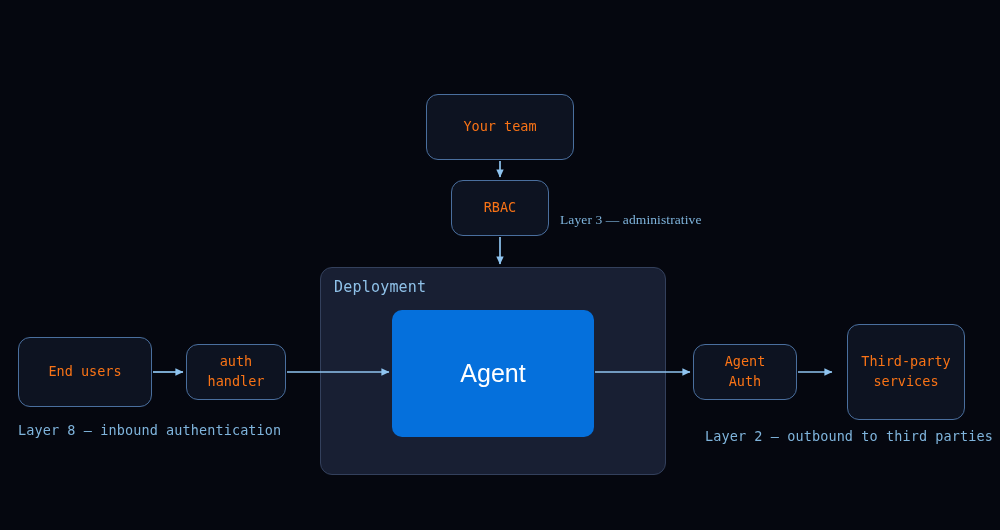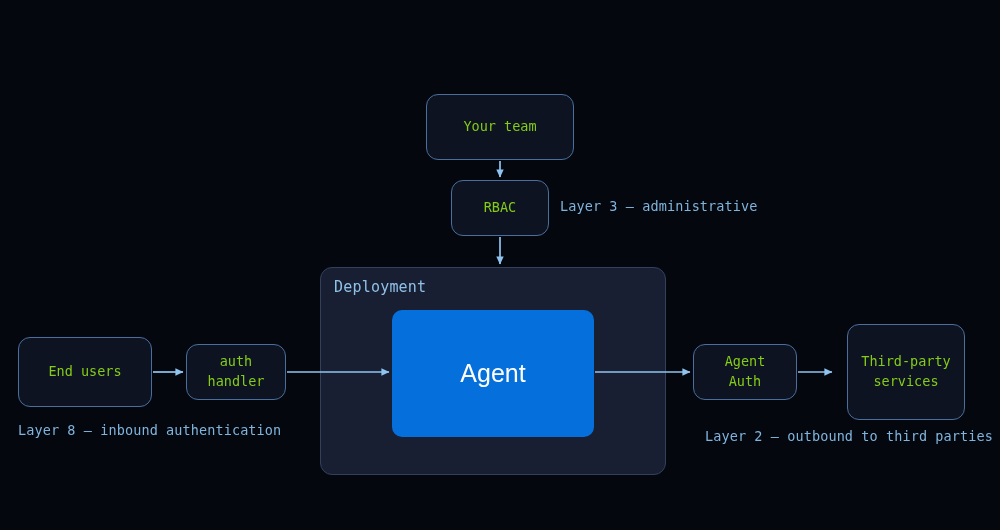--- a/index.html
+++ b/index.html
@@ -37,21 +37,21 @@
     background: #0d1321;
     border: 1.6px solid #4a6f9e;
     border-radius: 12px;
     display: flex;
     align-items: center;
     justify-content: center;
     text-align: center;
     font-family: "DejaVu Sans Mono", "Liberation Mono", monospace;
     font-size: 13.5px;
     line-height: 1.45;
-    color: #84cc16;
+    color: #f97316;
     white-space: pre-line;
   }
 
   
   #node-your-team   { left: 426px; top: 94px;  width: 148px; height: 66px; }
   #node-rbac        { left: 451px; top: 180px; width: 98px;  height: 56px; }
   #node-end-users   { left: 18px;  top: 337px; width: 134px; height: 70px; }
   #node-auth-handler{ left: 186px; top: 344px; width: 100px; height: 56px; }
   #node-agent-auth  { left: 693px; top: 344px; width: 104px; height: 56px; }
   #node-third-party { left: 835px; top: 324px; width: 118px; height: 96px; margin-left: 12px; }
@@ -99,21 +99,21 @@
   .layer-label {
     position: absolute;
     font-family: "DejaVu Sans Mono", "Liberation Mono", monospace;
     font-size: 13.5px;
     color: #7fb4dc;
     white-space: nowrap;
     letter-spacing: 0.1px;
   }
   #label-layer1 { left: 18px;  top: 422px; }
   #label-layer2 { left: 705px; top: 428px; }
-  #label-layer3 { left: 560px; top: 198px; }
+  #label-layer3 { left: 560px; top: 212px; font-family: Liberation Serif, serif; }
 
   
   #arrow-layer {
     position: absolute;
     left: 0; top: 0;
     width: 1000px; height: 530px;
     pointer-events: none;
   }
 </style>
 </head>

